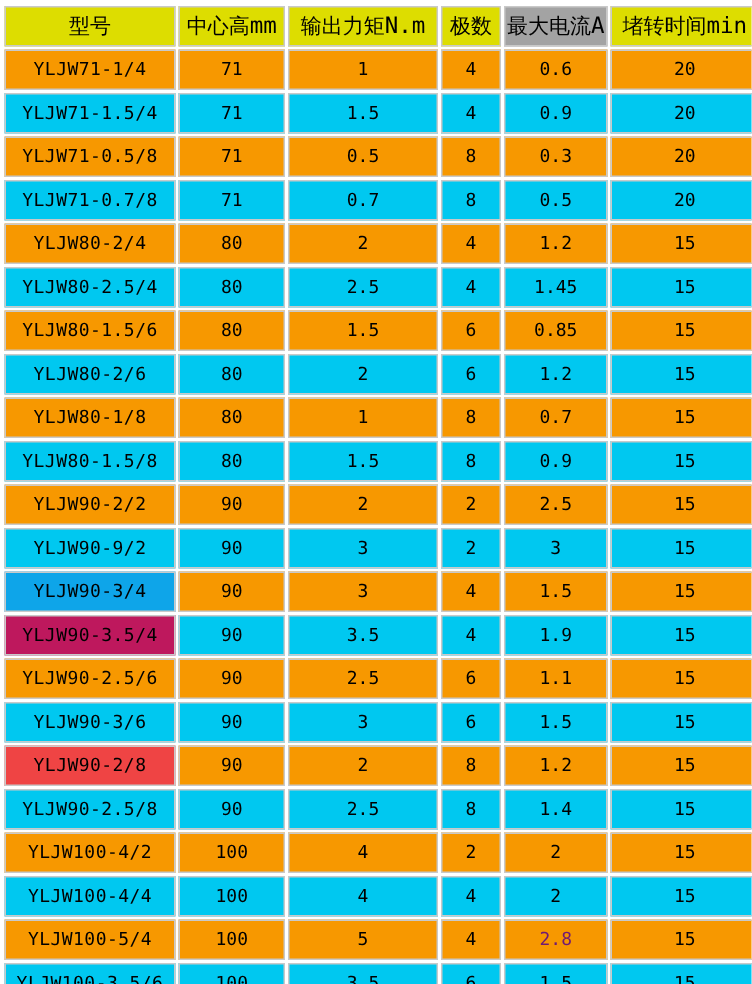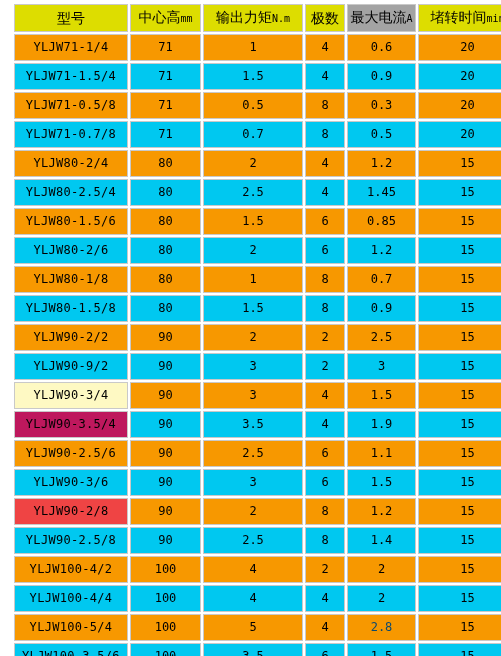--- a/index.html
+++ b/index.html
@@ -11,21 +11,21 @@
     width: 501px;
     height: 656px;
     overflow: hidden;
     font-family: "Liberation Sans", "DejaVu Sans", sans-serif;
   }
   #spec-table-wrap {
     width: 501px;
     height: 656px;
     box-sizing: border-box;
     background: #ffffff;
-    padding: 2px 1px 2px 12px;
+    padding: 2px 1px 2px 1px;
   }
   table#spec-table {
     border-collapse: separate;
     border-spacing: 2px 2px;
     width: 497px;
     table-layout: fixed;
     margin: 0;
   }
   table#spec-table td,
   table#spec-table th {
@@ -49,21 +49,21 @@
   col.c4 { width: 69px; }
   col.c5 { width: 99px; }
 
   thead th {
     background: #dddd00;
     font-size: 14px;
     font-family: "Liberation Sans", "DejaVu Sans", sans-serif;
     letter-spacing: 0px;
   }
   thead th .unit {
-    font-size: 10px;
+    font-size: 15px;
     font-family: "DejaVu Sans Mono", "Liberation Mono", monospace;
   }
   tbody tr.odd td { background: #f79800; }
   tbody tr.even td { background: #00c8f0; }
 
   tbody td {
     font-family: "DejaVu Sans Mono", "Liberation Mono", monospace;
     font-size: 12px;
   }
   tbody td.model {
@@ -185,21 +185,21 @@
         </tr>
         <tr class="even">
           <td class="model" style="background: rgb(0, 200, 240); border-color: rgb(201, 201, 201); color: rgb(0, 0, 0);">YLJW90-9/2</td>
           <td style="background: rgb(0, 200, 240); border-color: rgb(201, 201, 201); color: rgb(0, 0, 0);">90</td>
           <td style="background: rgb(0, 200, 240); border-color: rgb(201, 201, 201); color: rgb(0, 0, 0);">3</td>
           <td style="background: rgb(0, 200, 240); border-color: rgb(201, 201, 201); color: rgb(0, 0, 0);">2</td>
           <td style="background: rgb(0, 200, 240); border-color: rgb(201, 201, 201); color: rgb(0, 0, 0);">3</td>
           <td style="background: rgb(0, 200, 240); border-color: rgb(201, 201, 201); color: rgb(0, 0, 0);">15</td>
         </tr>
         <tr class="odd">
-          <td class="model" style="background: #fef9c3; border-color: rgb(201, 201, 201); color: rgb(0, 0, 0);">YLJW90-3/4</td>
+          <td class="model" style="background: #0ea5e9; border-color: rgb(201, 201, 201); color: rgb(0, 0, 0);">YLJW90-3/4</td>
           <td style="background: rgb(247, 152, 0); border-color: rgb(201, 201, 201); color: rgb(0, 0, 0);">90</td>
           <td style="background: rgb(247, 152, 0); border-color: rgb(201, 201, 201); color: rgb(0, 0, 0);">3</td>
           <td style="background: rgb(247, 152, 0); border-color: rgb(201, 201, 201); color: rgb(0, 0, 0);">4</td>
           <td style="background: rgb(247, 152, 0); border-color: rgb(201, 201, 201); color: rgb(0, 0, 0);">1.5</td>
           <td style="background: rgb(247, 152, 0); border-color: rgb(201, 201, 201); color: rgb(0, 0, 0);">15</td>
         </tr>
         <tr class="even">
           <td class="model" style="background: #be185d; border-color: rgb(201, 201, 201); color: rgb(0, 0, 0);">YLJW90-3.5/4</td>
           <td style="background: rgb(0, 200, 240); border-color: rgb(201, 201, 201); color: rgb(0, 0, 0);">90</td>
           <td style="background: rgb(0, 200, 240); border-color: rgb(201, 201, 201); color: rgb(0, 0, 0);">3.5</td>
@@ -253,21 +253,21 @@
           <td style="background: rgb(0, 200, 240); border-color: rgb(201, 201, 201); color: rgb(0, 0, 0);">4</td>
           <td style="background: rgb(0, 200, 240); border-color: rgb(201, 201, 201); color: rgb(0, 0, 0);">4</td>
           <td style="background: rgb(0, 200, 240); border-color: rgb(201, 201, 201); color: rgb(0, 0, 0);">2</td>
           <td style="background: rgb(0, 200, 240); border-color: rgb(201, 201, 201); color: rgb(0, 0, 0);">15</td>
         </tr>
         <tr class="odd">
           <td class="model" style="background: rgb(247, 152, 0); border-color: rgb(201, 201, 201); color: rgb(0, 0, 0);">YLJW100-5/4</td>
           <td style="background: rgb(247, 152, 0); border-color: rgb(201, 201, 201); color: rgb(0, 0, 0);">100</td>
           <td style="background: rgb(247, 152, 0); border-color: rgb(201, 201, 201); color: rgb(0, 0, 0);">5</td>
           <td style="background: rgb(247, 152, 0); border-color: rgb(201, 201, 201); color: rgb(0, 0, 0);">4</td>
-          <td style="background: rgb(247, 152, 0); border-color: rgb(201, 201, 201); color: #0c4a6e;">2.8</td>
+          <td style="background: rgb(247, 152, 0); border-color: rgb(201, 201, 201); color: #701a75;">2.8</td>
           <td style="background: rgb(247, 152, 0); border-color: rgb(201, 201, 201); color: rgb(0, 0, 0);">15</td>
         </tr>
         <tr class="even">
           <td class="model" style="background: rgb(0, 200, 240); border-color: rgb(201, 201, 201); color: rgb(0, 0, 0);">YLJW100-3.5/6</td>
           <td style="background: rgb(0, 200, 240); border-color: rgb(201, 201, 201); color: rgb(0, 0, 0);">100</td>
           <td style="background: rgb(0, 200, 240); border-color: rgb(201, 201, 201); color: rgb(0, 0, 0);">3.5</td>
           <td style="background: rgb(0, 200, 240); border-color: rgb(201, 201, 201); color: rgb(0, 0, 0);">6</td>
           <td style="background: rgb(0, 200, 240); border-color: rgb(201, 201, 201); color: rgb(0, 0, 0);">1.5</td>
           <td style="background: rgb(0, 200, 240); border-color: rgb(201, 201, 201); color: rgb(0, 0, 0);">15</td>
         </tr>

